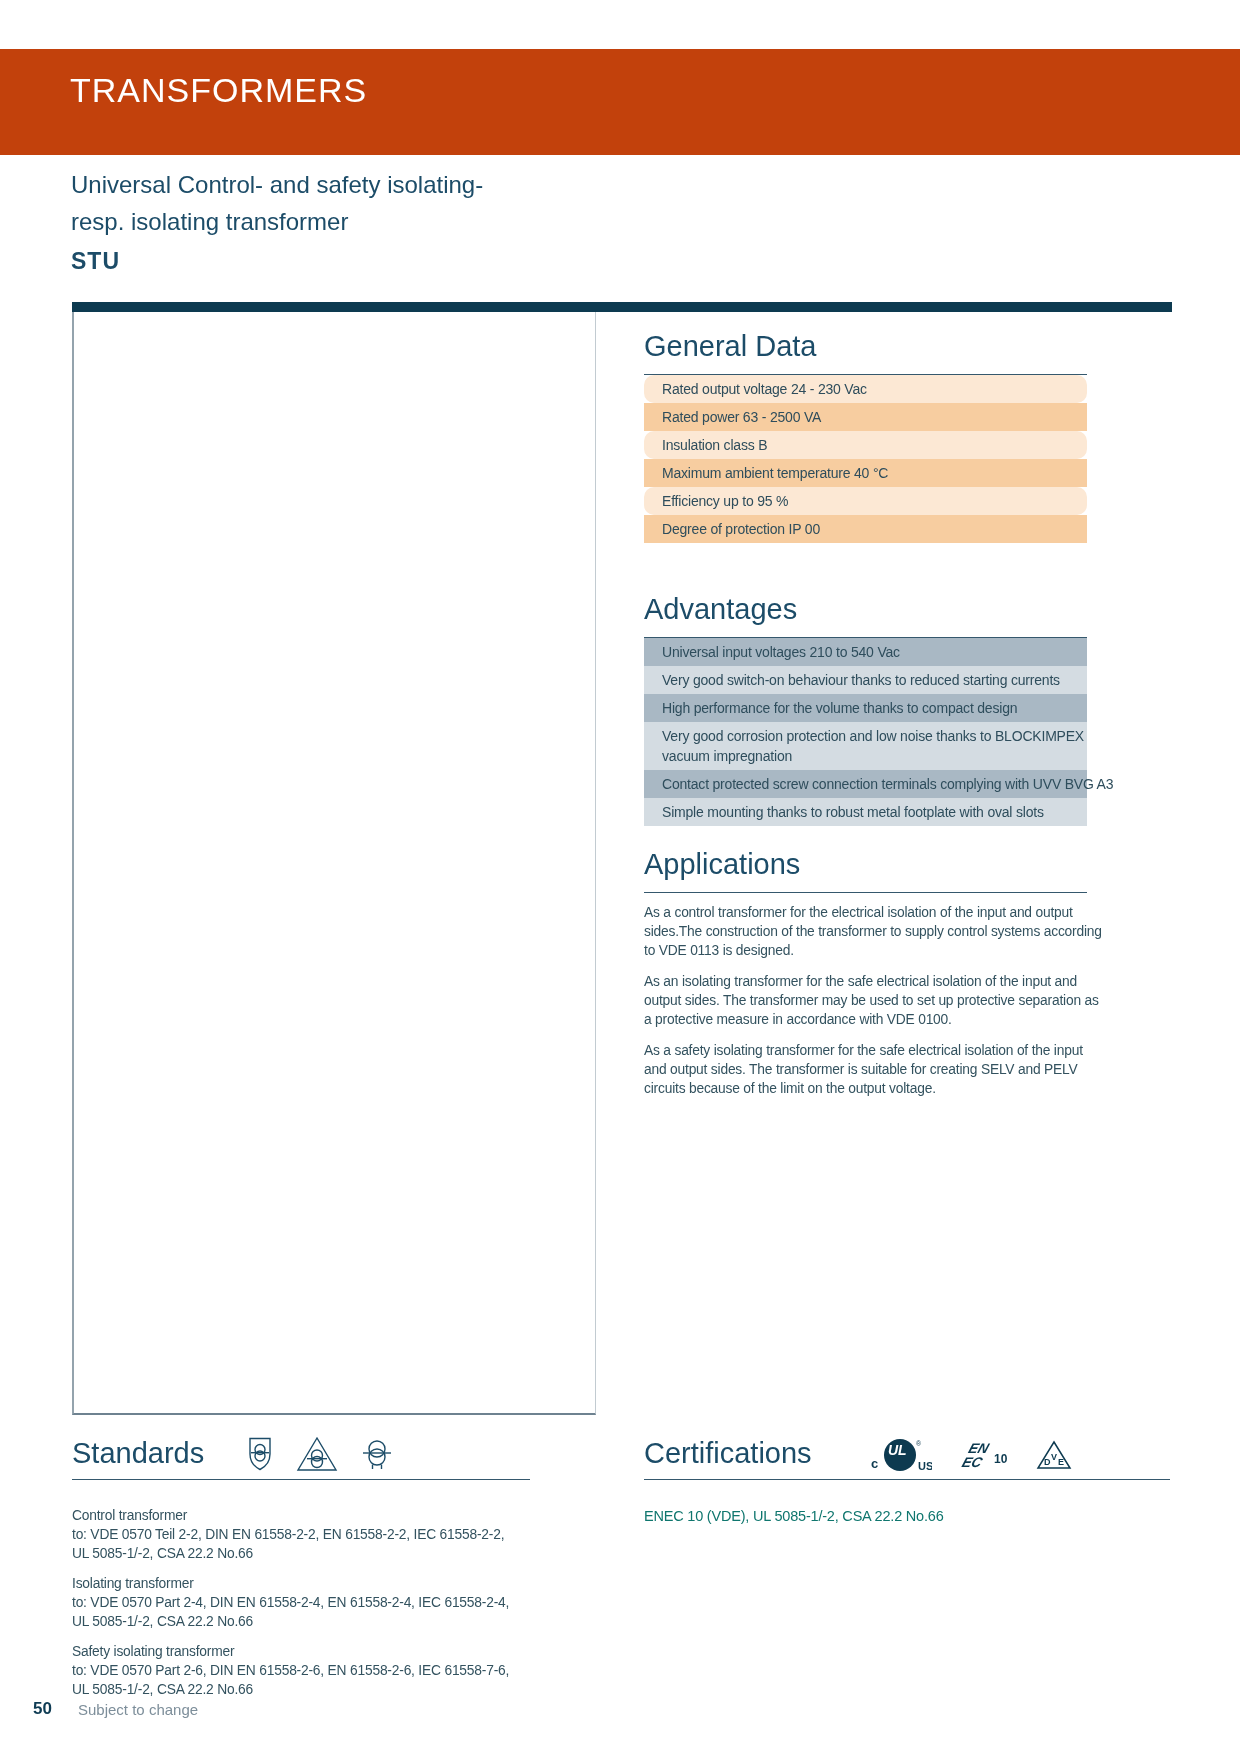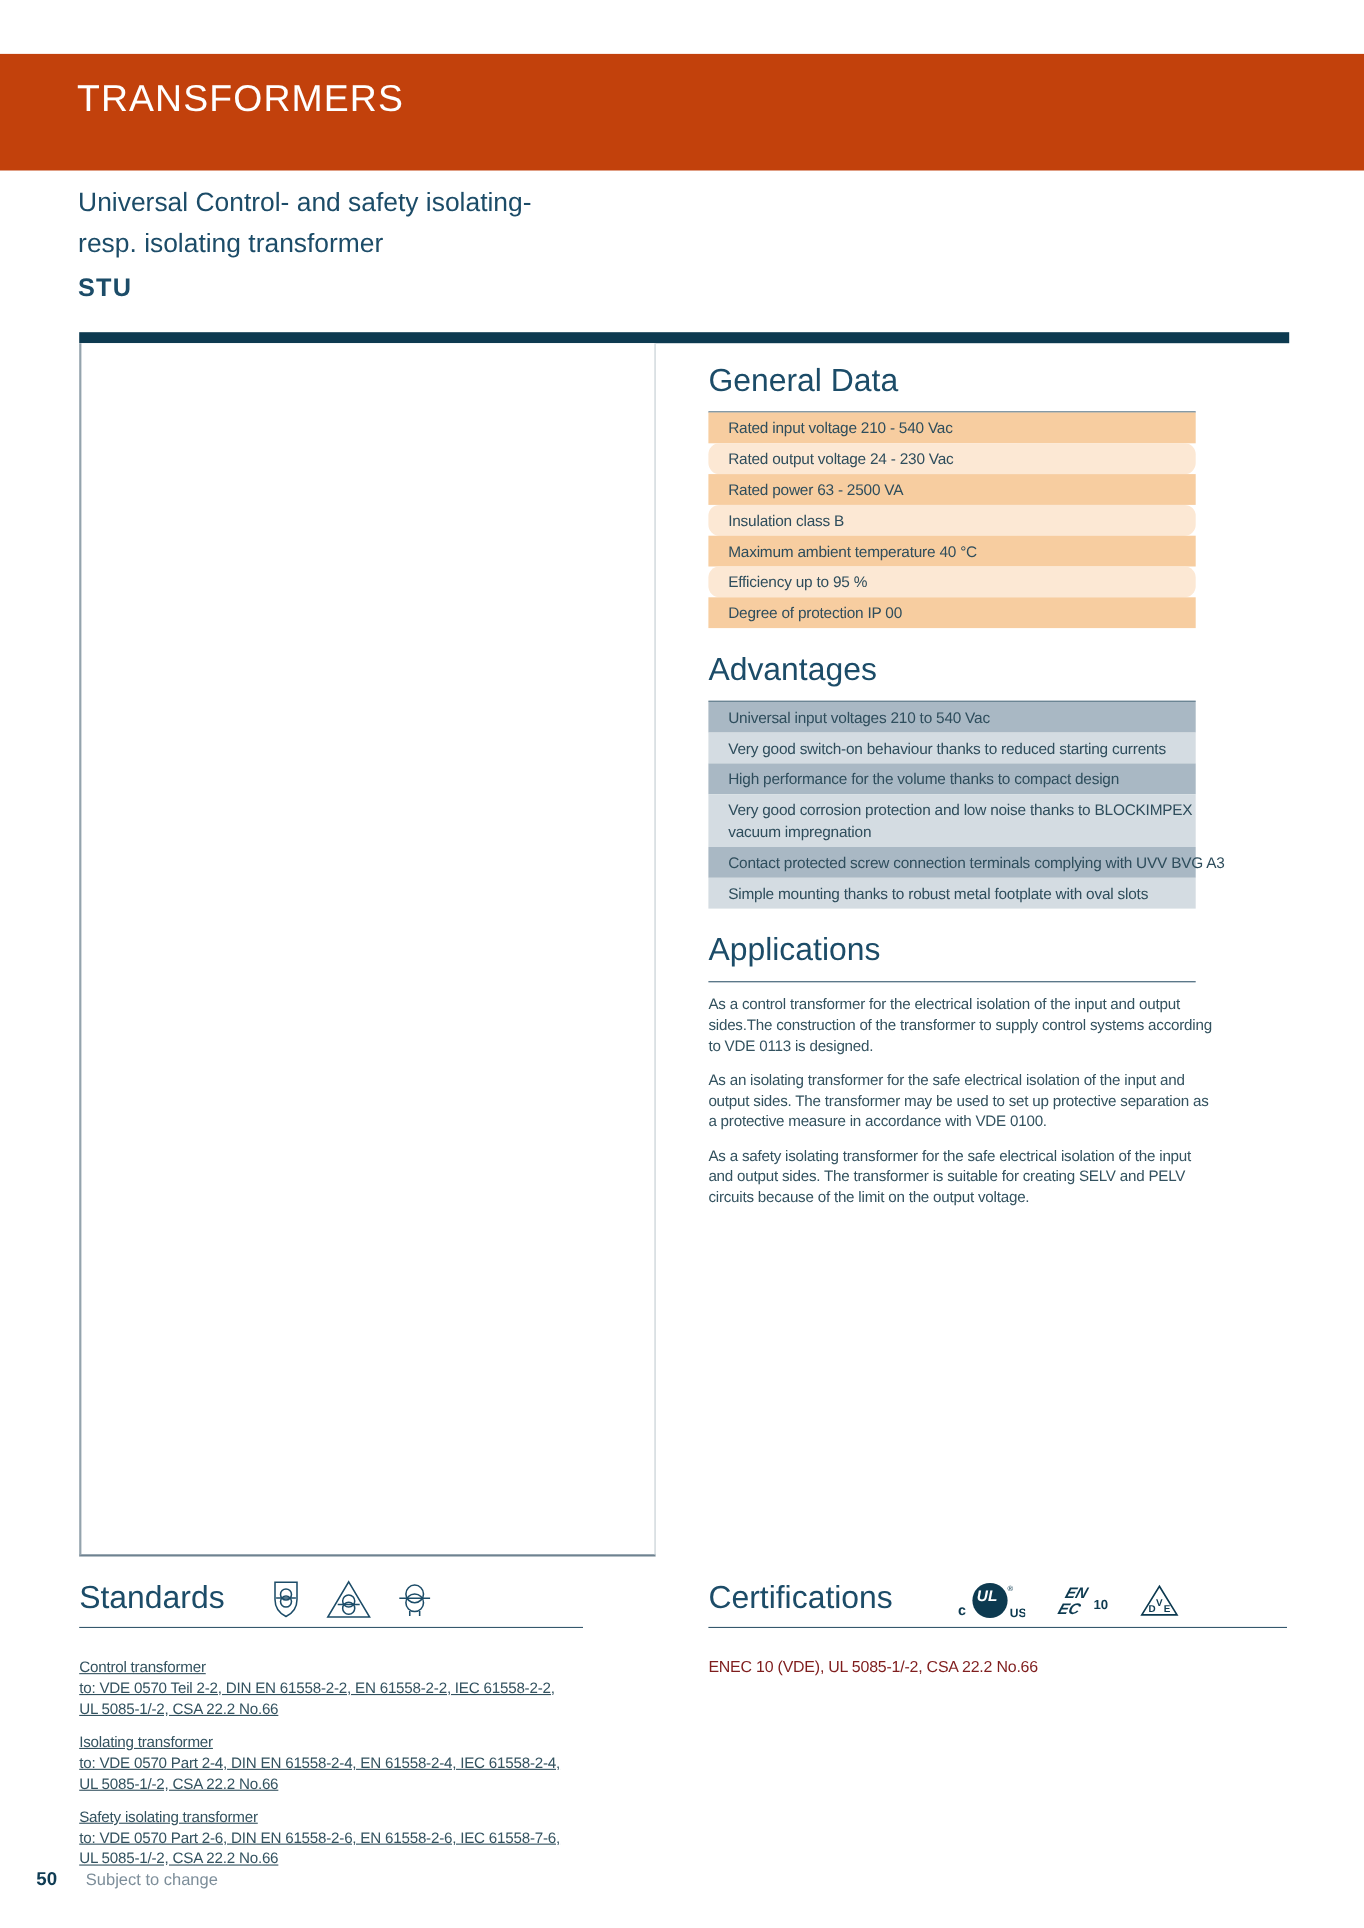--- a/index.html
+++ b/index.html
@@ -40,24 +40,24 @@
 
   
   .bottom-section { position:absolute; top:1434px; }
   .standards-pos { left:72px; width:458px; }
   .certs-pos { left:644px; width:526px; }
   .sec-head-row { display:flex; align-items:center; border-bottom:1.5px solid #35586d; padding-bottom:7px; height:38px; }
   .sec-head-row .sec-title { font-size:29px; line-height:31px; color:#1c4c68; font-weight:400; }
   .std-icons { display:flex; align-items:center; gap:24px; margin-left:44px; margin-top:2px; }
   .cert-logos { display:flex; align-items:center; gap:24px; margin-left:58px; margin-top:4px; }
 
-  .std-items { margin-top:26px;text-decoration:underline; }
+  .std-items { margin-top:26px; }
   .std-item { margin-bottom:11px; }
   .std-item-title, .std-item-text { font-size:13.8px; letter-spacing:-0.2px; line-height:19px; color:#33525f; white-space:pre; }
-  .cert-text { margin-top:28px; font-size:14.5px; letter-spacing:-0.2px; color:#7f1d1d; }
+  .cert-text { margin-top:28px; font-size:14.5px; letter-spacing:-0.2px; color:#0f766e; }
 
   
   .page-num { position:absolute; left:33px; top:1699px; font-size:17px; font-weight:bold; color:#0f3c54; }
   .footer-note { position:absolute; left:78px; top:1701px; font-size:15px; color:#7d8e9a; }
 
   svg { display:block; }
 </style>
 </head>
 <body>
 
@@ -72,21 +72,20 @@
     <div class="title-line">resp. isolating transformer</div>
     <div class="product-code">STU</div>
   </div>
 
   <div class="navy-bar"></div>
   <div class="image-box"></div>
 
   <div class="section" style="top:331px;">
     <div class="sec-head">General Data</div>
     <div>
-      <div class="gd-row dark">Rated input voltage 210 - 540 Vac</div>
       <div class="gd-row light">Rated output voltage 24 - 230 Vac</div>
       <div class="gd-row dark">Rated power 63 - 2500 VA</div>
       <div class="gd-row light">Insulation class B</div>
       <div class="gd-row dark">Maximum ambient temperature 40 °C</div>
       <div class="gd-row light">Efficiency up to 95 %</div>
       <div class="gd-row dark">Degree of protection IP 00</div>
     </div>
   </div>
 
   <div class="section" style="top:594px;">

